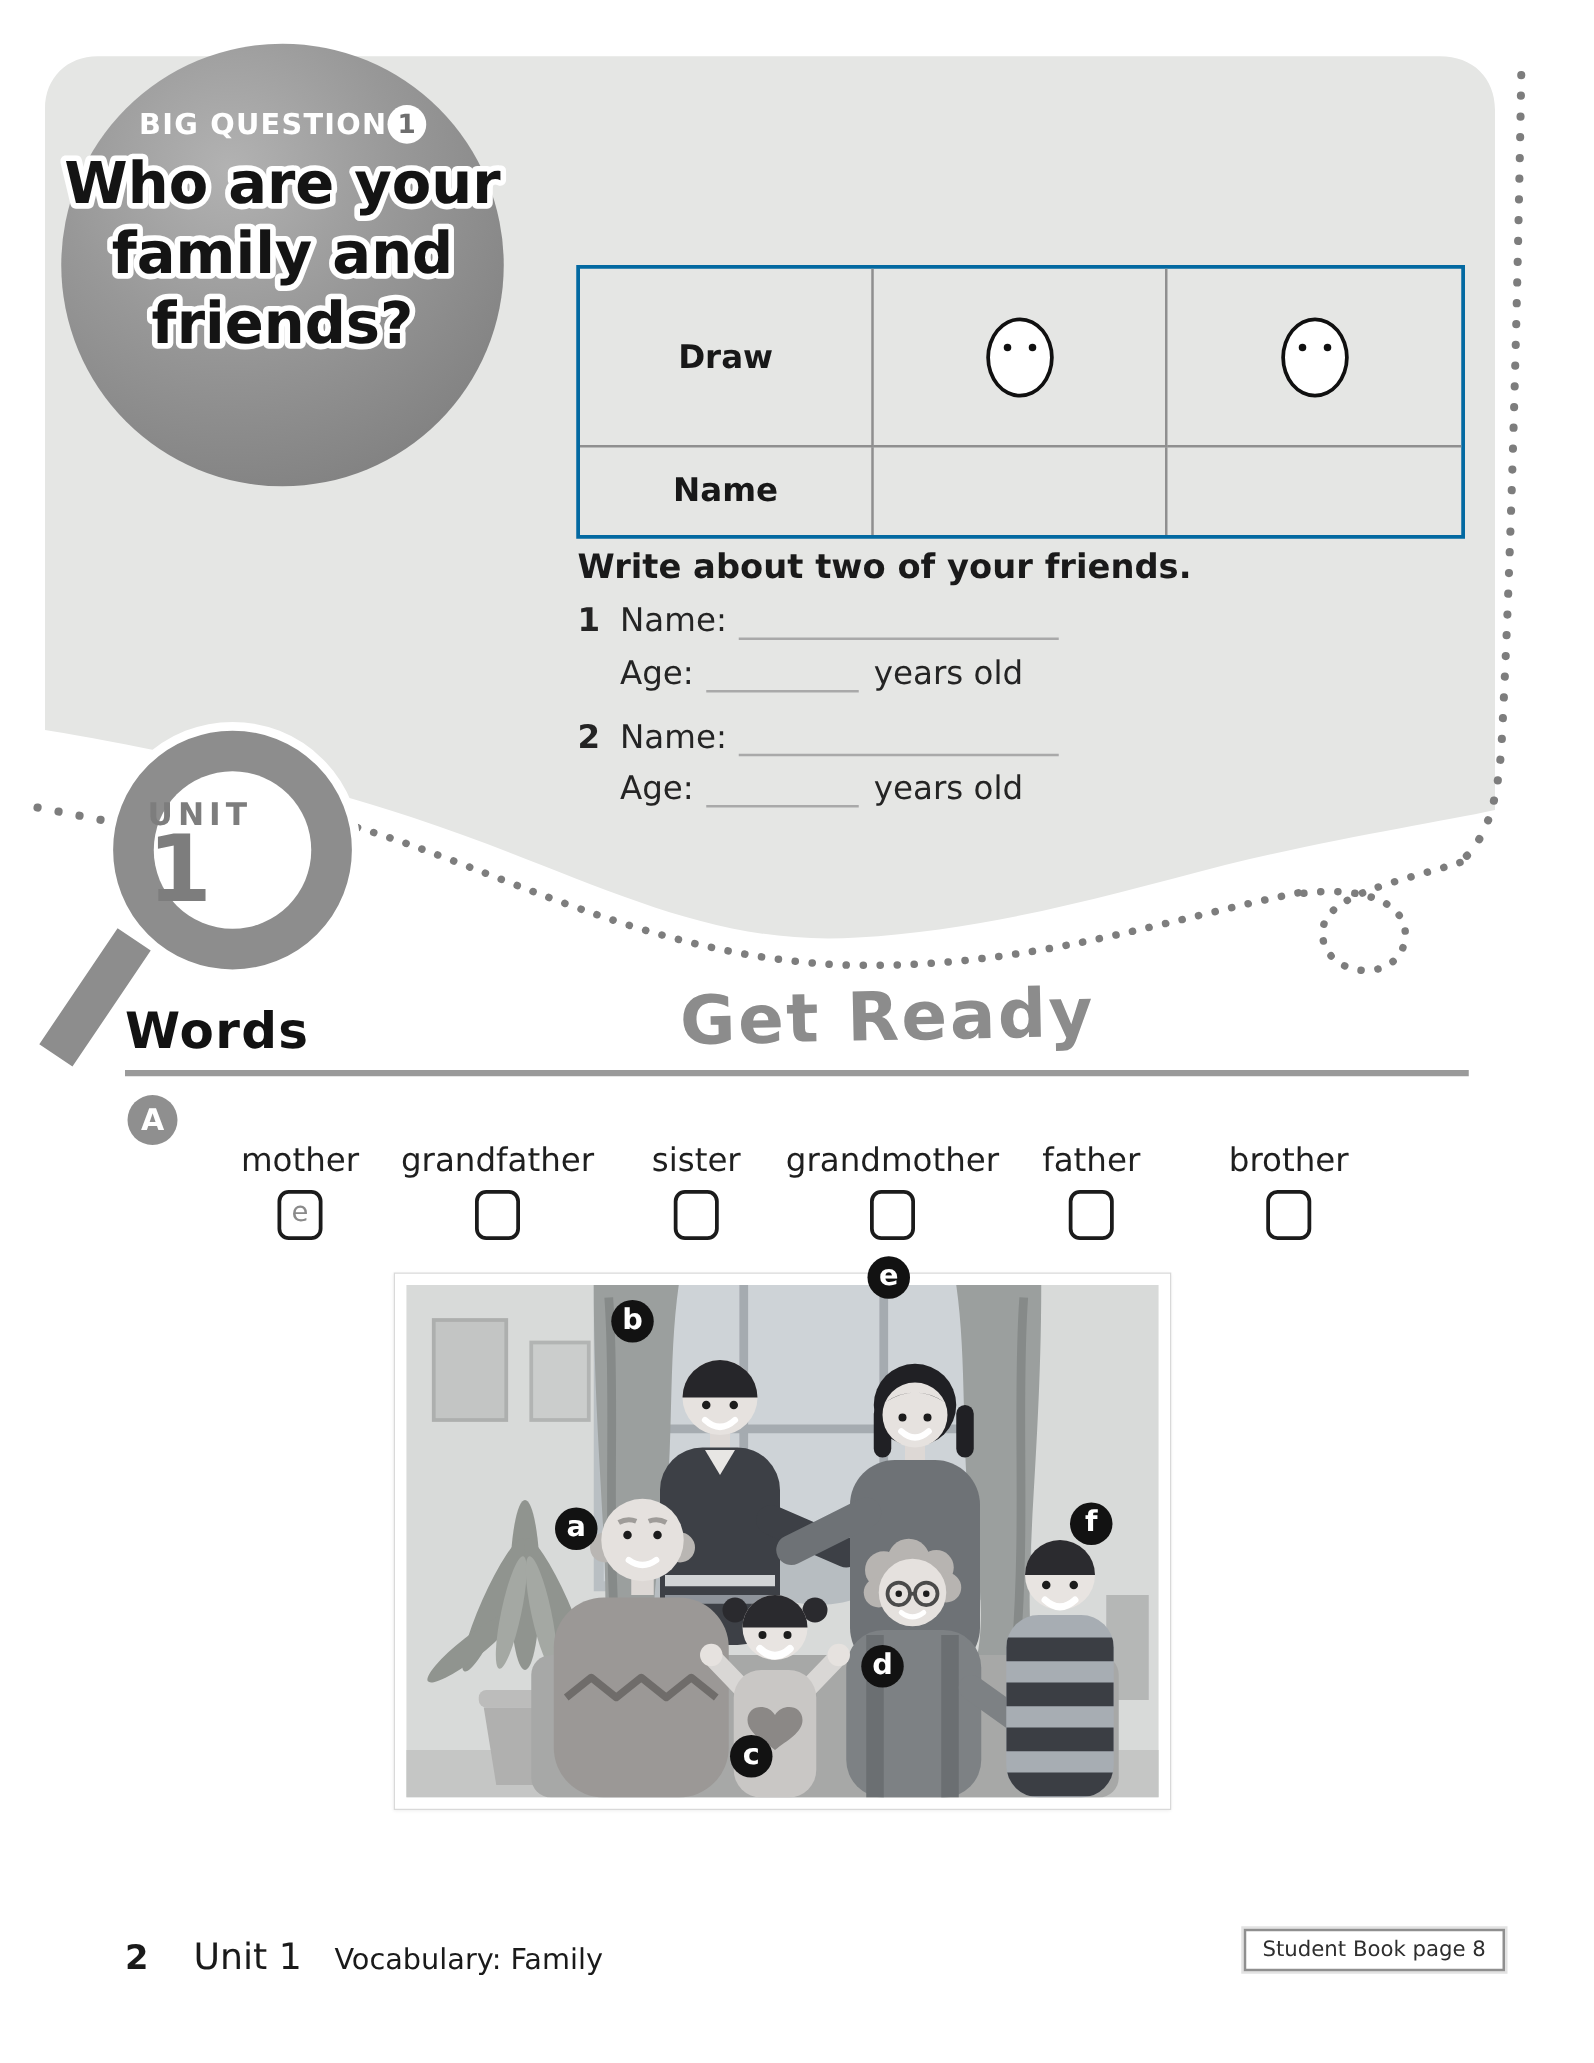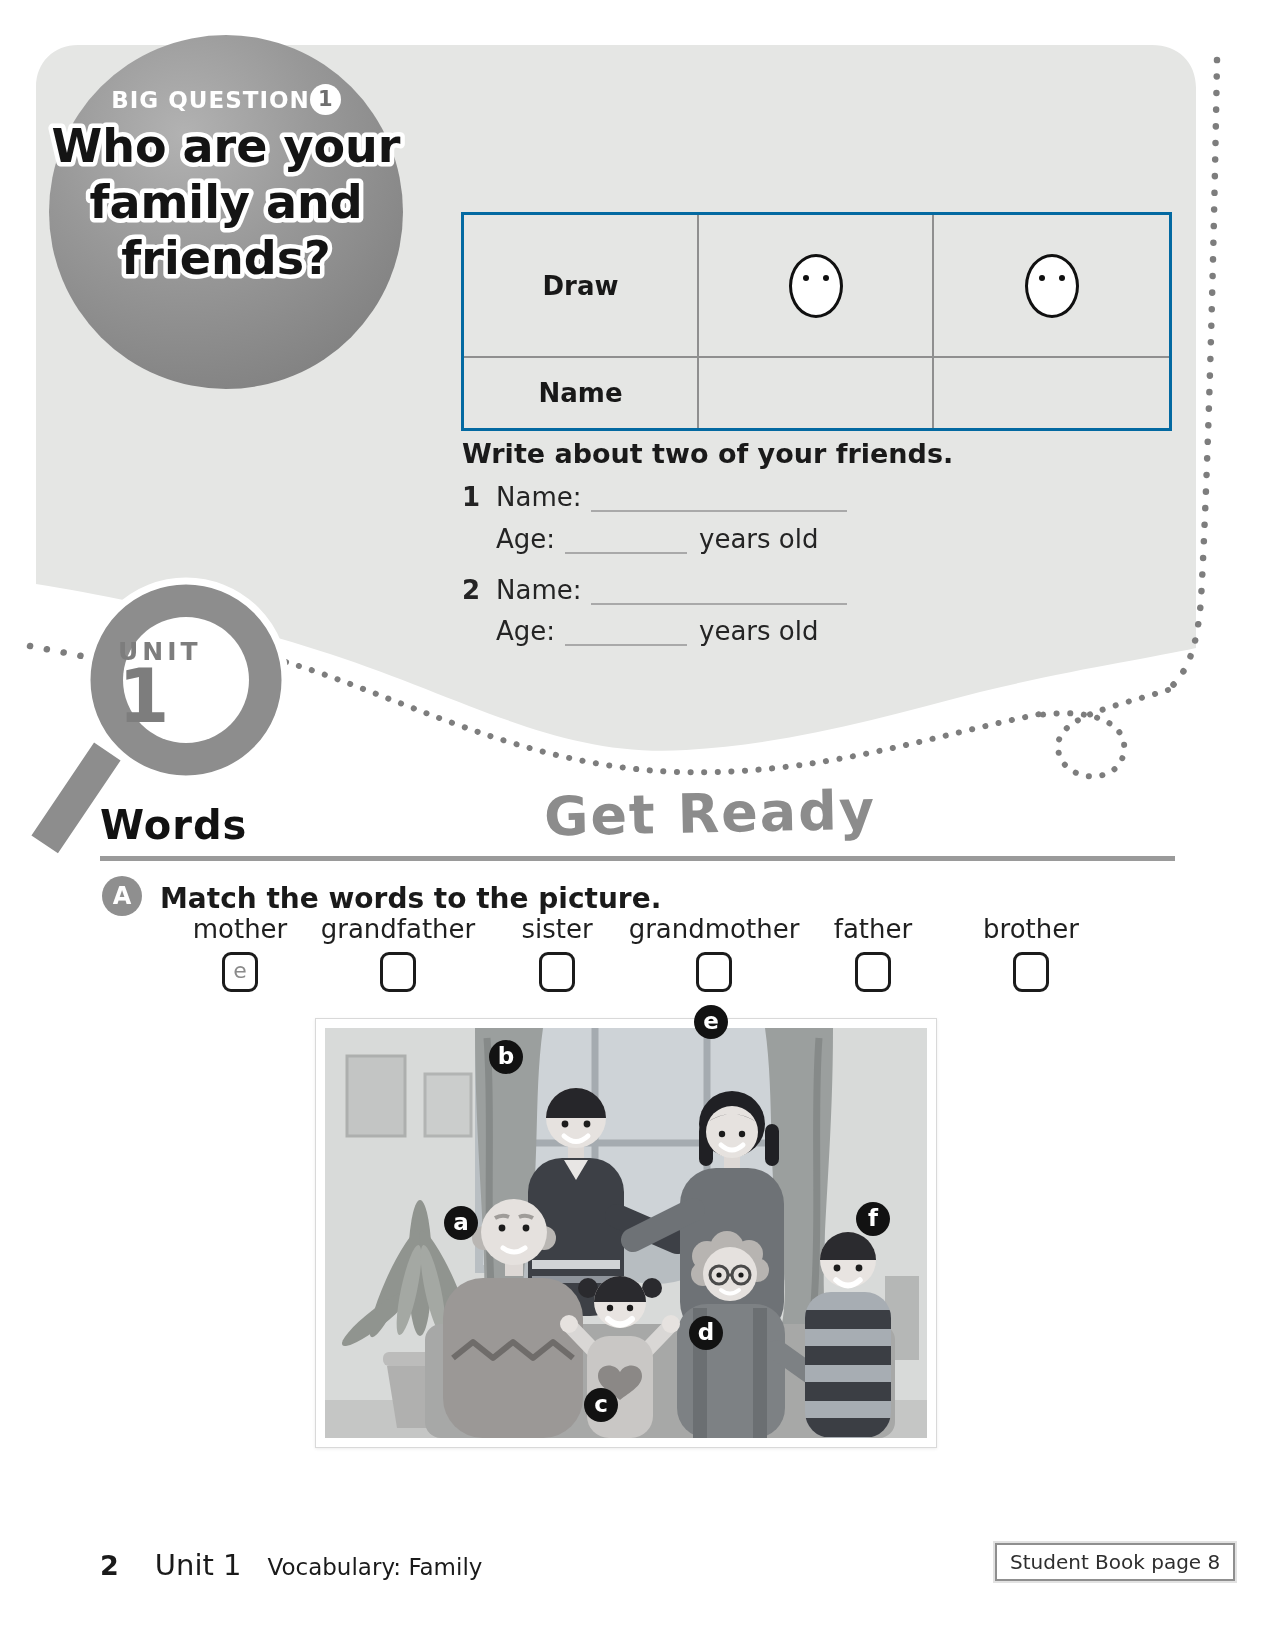--- a/index.html
+++ b/index.html
@@ -68,21 +68,21 @@
                  padding:9px;border:1px solid #d9d9d9;box-shadow:0 1px 3px rgba(0,0,0,0.08);}
   .badge{position:absolute;width:34px;height:34px;border-radius:50%;background:#121212;color:#ffffff;
          font-size:23px;font-weight:bold;text-align:center;line-height:33px;z-index:3;}
 
   
   .footer-left{left:100px;top:1548px;display:flex;align-items:baseline;}
   .footer-page{font-size:27px;font-weight:bold;}
   .footer-unit{font-size:29px;font-weight:normal;margin-left:36px;}
   .footer-topic{font-size:23px;margin-left:26px;}
   .footer-ref{left:995px;top:1543px;padding:5px 13px;background:#fff;border:2px solid #8f8f8f;
-              box-shadow:0 0 0 2px #e2e2e2;font-size:20px;color:#2e2e2e;}
+              box-shadow:0 0 0 2px #e2e2e2;font-size:17px;color:#2e2e2e;}
 </style>
 </head>
 <body>
 
 <div class="page">
 
   <svg id="bg" viewBox="0 0 1275 1650">
     <defs>
       <radialGradient id="gcirc" cx="38%" cy="28%" r="85%">
         <stop offset="0%" stop-color="#b2b2b2"></stop>
@@ -164,21 +164,20 @@
   <div class="abs unit-text">
     <span class="unit-word">UNIT</span>
     <span class="unit-num">1</span>
   </div>
 
   <div class="abs get-ready">Get Ready</div>
 
   <div class="abs words-heading">Words</div>
   <div class="abs words-rule"></div>
   <div class="abs ex-circle">A</div>
-  <div class="abs ex-instruction">Match the words to the picture.</div>
 
   <div class="word-col" style="left:145px;top:914px;">mother</div>
   <div class="word-col" style="left:303px;top:914px;">grandfather</div>
   <div class="word-col" style="left:462px;top:914px;">sister</div>
   <div class="word-col" style="left:619px;top:914px;">grandmother</div>
   <div class="word-col" style="left:778px;top:914px;">father</div>
   <div class="word-col" style="left:936px;top:914px;">brother</div>
 
   <div class="answer-box" style="left:222px;top:952px;">e</div>
   <div class="answer-box" style="left:380px;top:952px;"></div>

